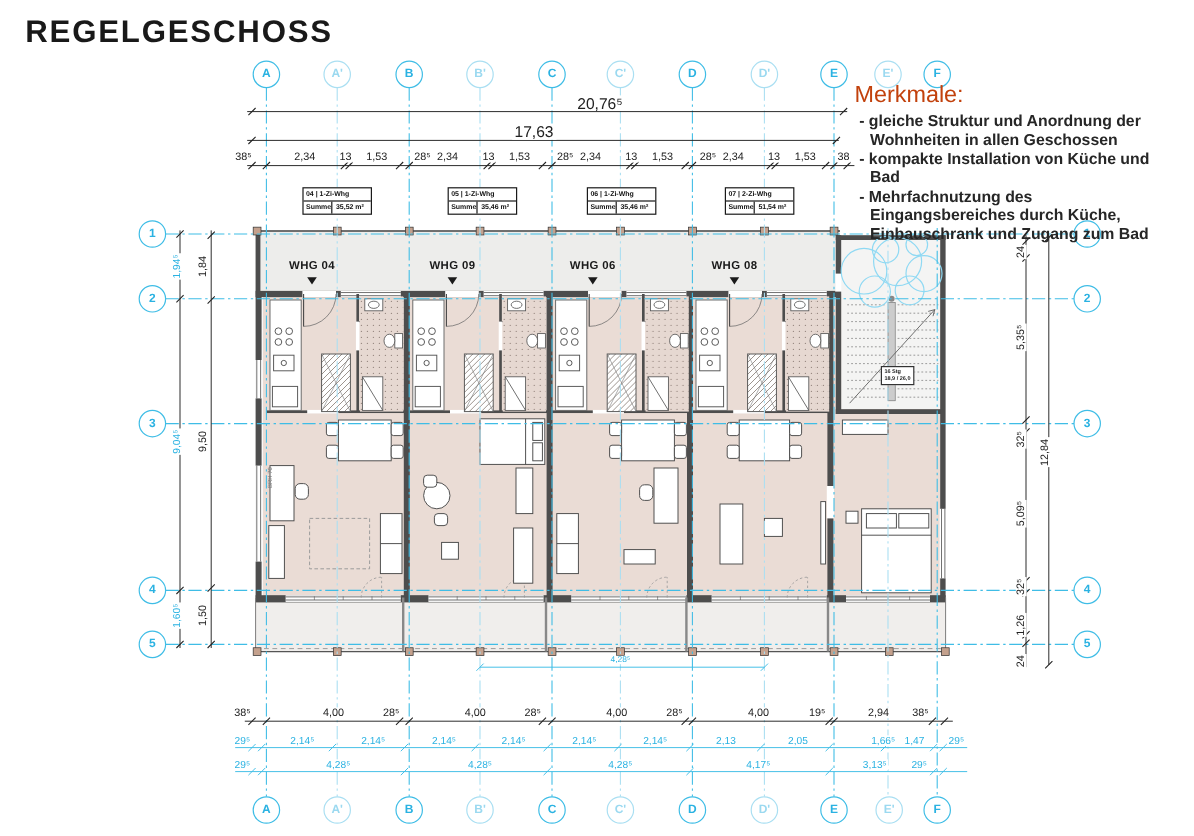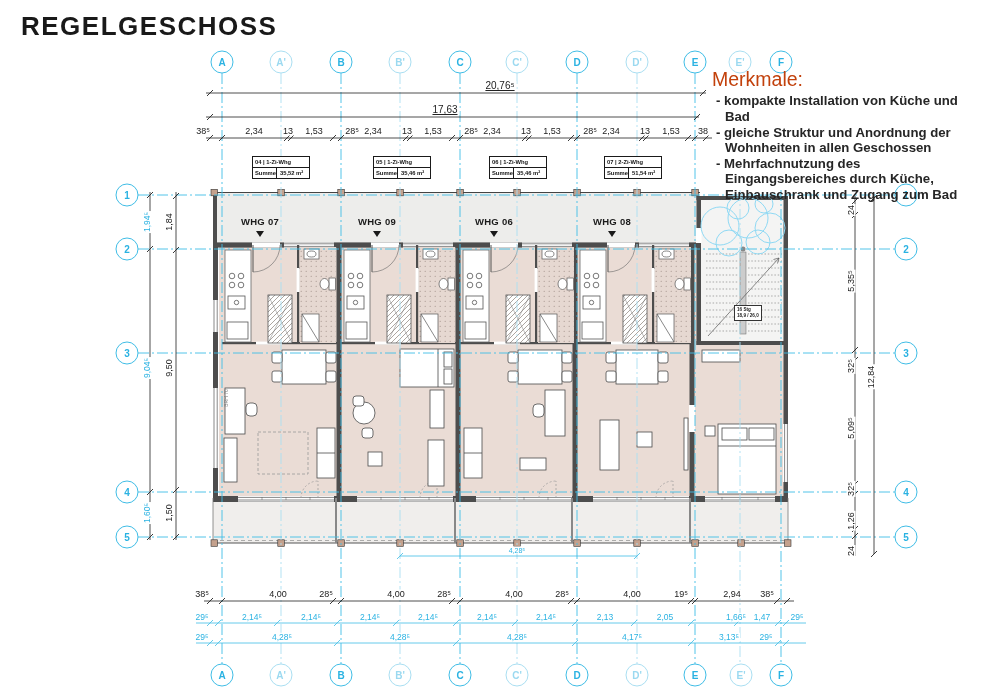--- a/index.html
+++ b/index.html
@@ -5,21 +5,21 @@
   html,body{margin:0;padding:0;background:#fff;}
   #stage{position:relative;width:995px;height:697px;background:#fff;overflow:hidden;
          font-family:"Liberation Sans",sans-serif;}
   #plan-svg{position:absolute;left:0;top:0;width:995px;height:697px;}
   .title{position:absolute;left:21px;top:12px;font:700 26px/1.1 "Liberation Sans",sans-serif;
          letter-spacing:1.5px;color:#191919;}
   .lbl{position:absolute;transform:translate(-50%,-50%);white-space:nowrap;
        font-family:"Liberation Sans",sans-serif;color:#222;line-height:1;}
   .d{font-size:9px;background:#fff;padding:0 1px;}
   .ds{font-size:8.5px;background:#fff;padding:0 1px;}
-  .dlg{font-size:10px;background:#fff;padding:0 2px;text-decoration:underline;}
+  .dlg{font-size:13px;background:#fff;padding:0 2px;}
   .cy{color:#2ab2e2;}
   .rot{transform:translate(-50%,-50%) rotate(-90deg);}
   .bub{position:absolute;width:21px;height:21px;border-radius:50%;background:#fff;
        display:flex;align-items:center;justify-content:center;
        font:700 10px "Liberation Sans",sans-serif;transform:translate(-50%,-50%);}
   .bubM{border:1.6px solid #3fbde6;color:#2ab2e2;}
   .bubP{border:1.6px solid #aadff2;color:#9bd9f0;}
   .whg{position:absolute;transform:translate(-50%,0);font:700 9.5px "Liberation Sans",sans-serif;
        color:#1a1a1a;letter-spacing:.3px;}
   .tri{position:absolute;width:0;height:0;border-left:4px solid transparent;
@@ -394,33 +394,33 @@
       </div>
 </div>
 <div class="ibox" style="left:604px;top:156px">
   <div class="h">07 | 2-Zi-Whg</div>
   <div class="r">
         <span class="c1">Summe</span>
         <span class="c2">51,54 m²</span>
       </div>
 </div>
 
-<div class="whg" style="left:260px;top:216px">WHG 07</div>
+<div class="whg" style="left:260px;top:216px">WHG 04</div>
 <div class="whg" style="left:377px;top:216px">WHG 09</div>
 <div class="whg" style="left:494px;top:216px">WHG 06</div>
 <div class="whg" style="left:612px;top:216px">WHG 08</div>
 <div class="tri" style="left:260px;top:231px"></div>
 <div class="tri" style="left:377px;top:231px"></div>
 <div class="tri" style="left:494px;top:231px"></div>
 <div class="tri" style="left:612px;top:231px"></div>
 
 <div class="merk">
   <div class="mh">Merkmale:</div>
+  <div class="mi">- gleiche Struktur und Anordnung der Wohnheiten in allen Geschossen</div>
   <div class="mi">- kompakte Installation von Küche und Bad</div>
-  <div class="mi">- gleiche Struktur und Anordnung der Wohnheiten in allen Geschossen</div>
   <div class="mi">- Mehrfachnutzung des Eingangsbereiches durch Küche, Einbauschrank und Zugang zum Bad</div>
 </div>
 
 <div class="stairlbl">
   <div>16 Stg</div>
   <div>18,9 / 26,0</div>
 </div>
 
 <div class="brh">BRH 70</div>
 

